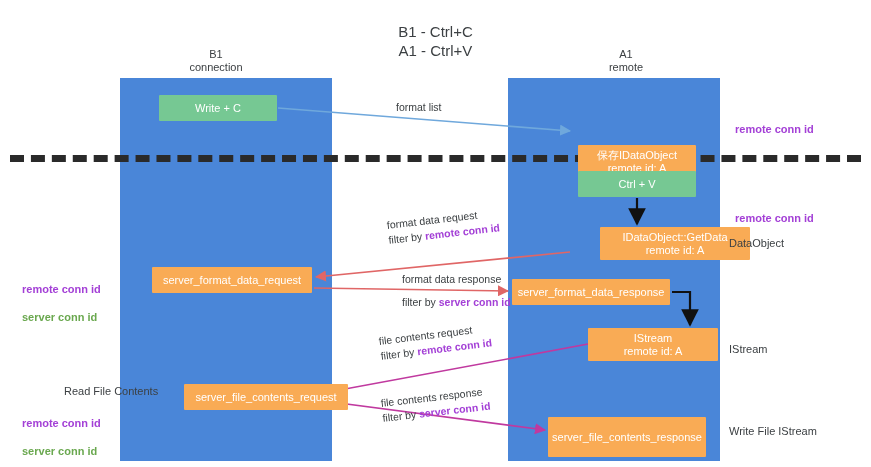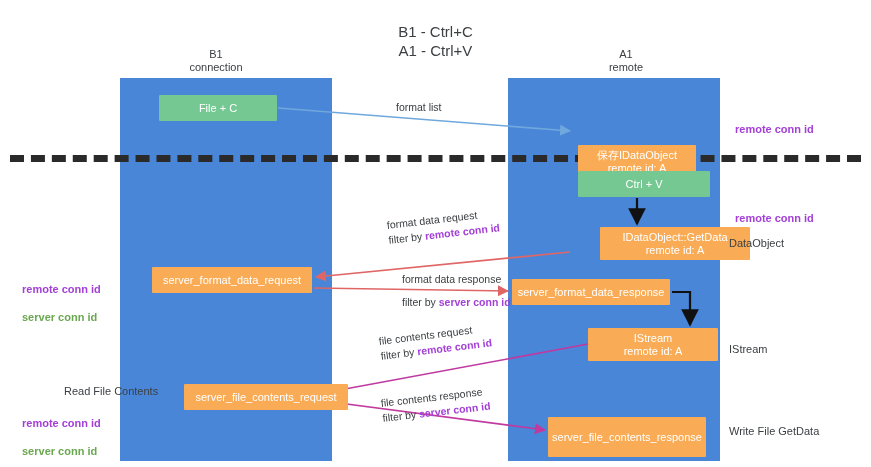--- a/index.html
+++ b/index.html
@@ -43,21 +43,21 @@
     position:absolute;box-sizing:border-box;
     display:flex;flex-direction:column;align-items:center;justify-content:center;
     font-size:11px;line-height:13px;color:#ffffff;text-align:center;
     white-space:pre-line;border-radius:1px;
   }
   .box.orange{background:#f9ab55;}
   .box.green{background:#76c893;}
 
   .b-ctrlc{left:159px;top:95px;width:118px;height:26px;}
   .b-save{left:578px;top:117px;width:118px;height:33px;margin-top:28px;}
-  .b-ctrlv{left:578px;top:171px;width:132px;height:26px;}
+  .b-ctrlv{left:578px;top:171px;width:118px;height:26px;}
   .b-getdata{left:600px;top:227px;width:150px;height:33px;}
   .b-sfdreq{left:152px;top:267px;width:160px;height:26px;}
   .b-sfdresp{left:512px;top:279px;width:158px;height:26px;}
   .b-istream{left:588px;top:328px;width:130px;height:33px;}
   .b-sfcreq{left:152px;top:384px;width:164px;height:26px;margin-left:32px;}
   .b-sfcresp{left:548px;top:417px;width:158px;height:40px;}
 
   
   .annot{
     position:absolute;font-size:11px;line-height:14px;
@@ -135,21 +135,21 @@
 
     <path d="M672,292 L690,292 L690,325" stroke="#111111" stroke-width="2.2" fill="none" marker-end="url(#ah-black)"></path>
 
     <line x1="588" y1="344" x2="318" y2="394" stroke="#c0399f" stroke-width="1.6" marker-end="url(#ah-mag)"></line>
 
     <line x1="316" y1="400" x2="545" y2="430" stroke="#c0399f" stroke-width="1.6" marker-end="url(#ah-mag)"></line>
   </svg>
 
   <div class="sep"></div>
 
-  <div class="box green b-ctrlc">File + C</div>
+  <div class="box green b-ctrlc">Write + C</div>
   <div class="box orange b-save">保存IDataObject
 remote id: A</div>
   <div class="box green b-ctrlv">Ctrl + V</div>
   <div class="box orange b-getdata">IDataObject::GetData
 remote id: A</div>
   <div class="box orange b-sfdreq">server_format_data_request</div>
   <div class="box orange b-sfdresp">server_format_data_response</div>
   <div class="box orange b-istream">IStream
 remote id: A</div>
   <div class="box orange b-sfcreq">server_file_contents_request</div>
@@ -174,21 +174,21 @@
 
   <div class="edge-label el-fcresp">
     <div>file contents response</div>
     <div><span>filter by </span><b class="c-purple">server conn id</b></div>
   </div>
 
   <div class="annot an-rc1 c-purple">remote conn id</div>
   <div class="annot an-rc2 c-purple">remote conn id</div>
   <div class="annot an-dataobject c-dark">DataObject</div>
   <div class="annot an-istream c-dark">IStream</div>
-  <div class="annot an-write c-dark">Write File GetData</div>
+  <div class="annot an-write c-dark">Write File IStream</div>
 
   <div class="annot an-left-ids">
     <div class="c-purple">remote conn id</div>
     <div class="c-green">server conn id</div>
   </div>
 
   <div class="annot an-readfc c-dark">Read File Contents</div>
 
   <div class="annot an-left-ids2">
     <div class="c-purple">remote conn id</div>

